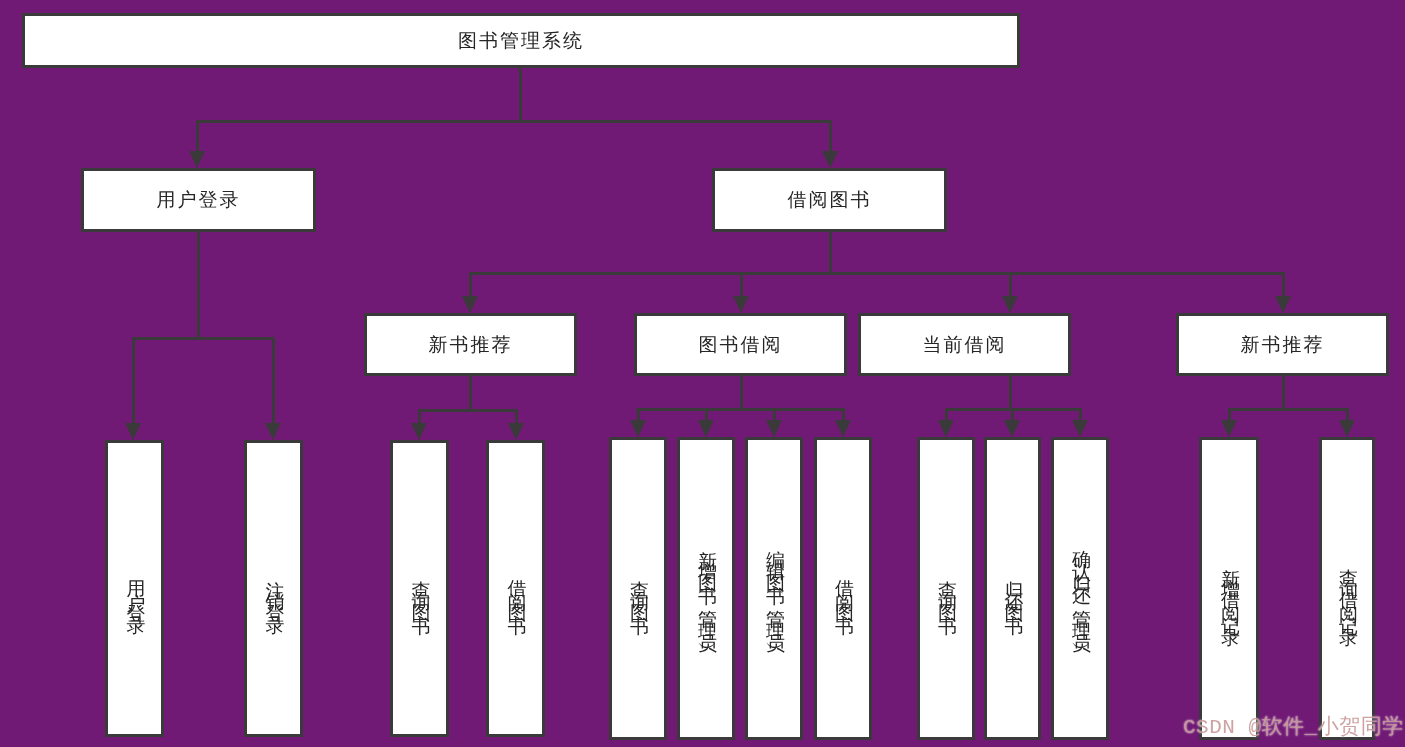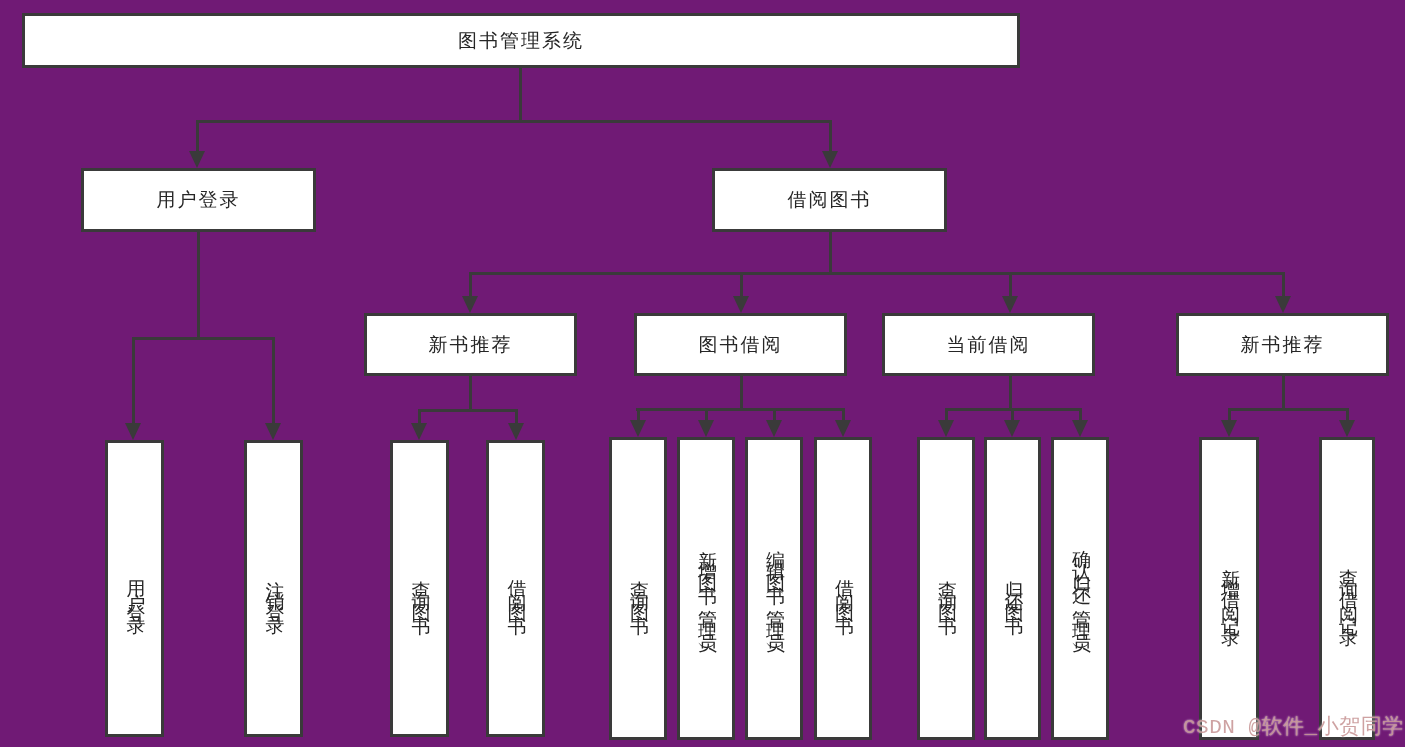--- a/index.html
+++ b/index.html
@@ -47,21 +47,21 @@
   <div class="box" style="left:712px;top:168px;width:235px;height:64px;">
     <span>借阅图书</span>
   </div>
 
   <div class="box" style="left:364px;top:313px;width:213px;height:63px;justify-content:center;">
     <span>新书推荐</span>
   </div>
   <div class="box" style="left:634px;top:313px;width:213px;height:63px;">
     <span>图书借阅</span>
   </div>
-  <div class="box" style="left:882px;top:313px;width:213px;height:63px;">
+  <div class="box" style="left:858px;top:313px;width:213px;height:63px;">
     <span>当前借阅</span>
   </div>
   <div class="box" style="left:1176px;top:313px;width:213px;height:63px;">
     <span>新书推荐</span>
   </div>
 
   <div class="vbox" style="left:105px;top:440px;width:59px;height:297px;">
     <span>用户登录</span>
   </div>
   <div class="vbox" style="left:244px;top:440px;width:59px;height:297px;">

